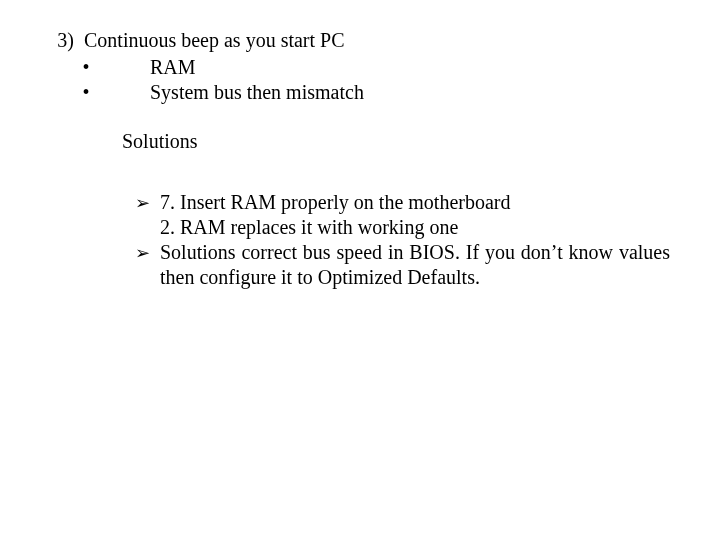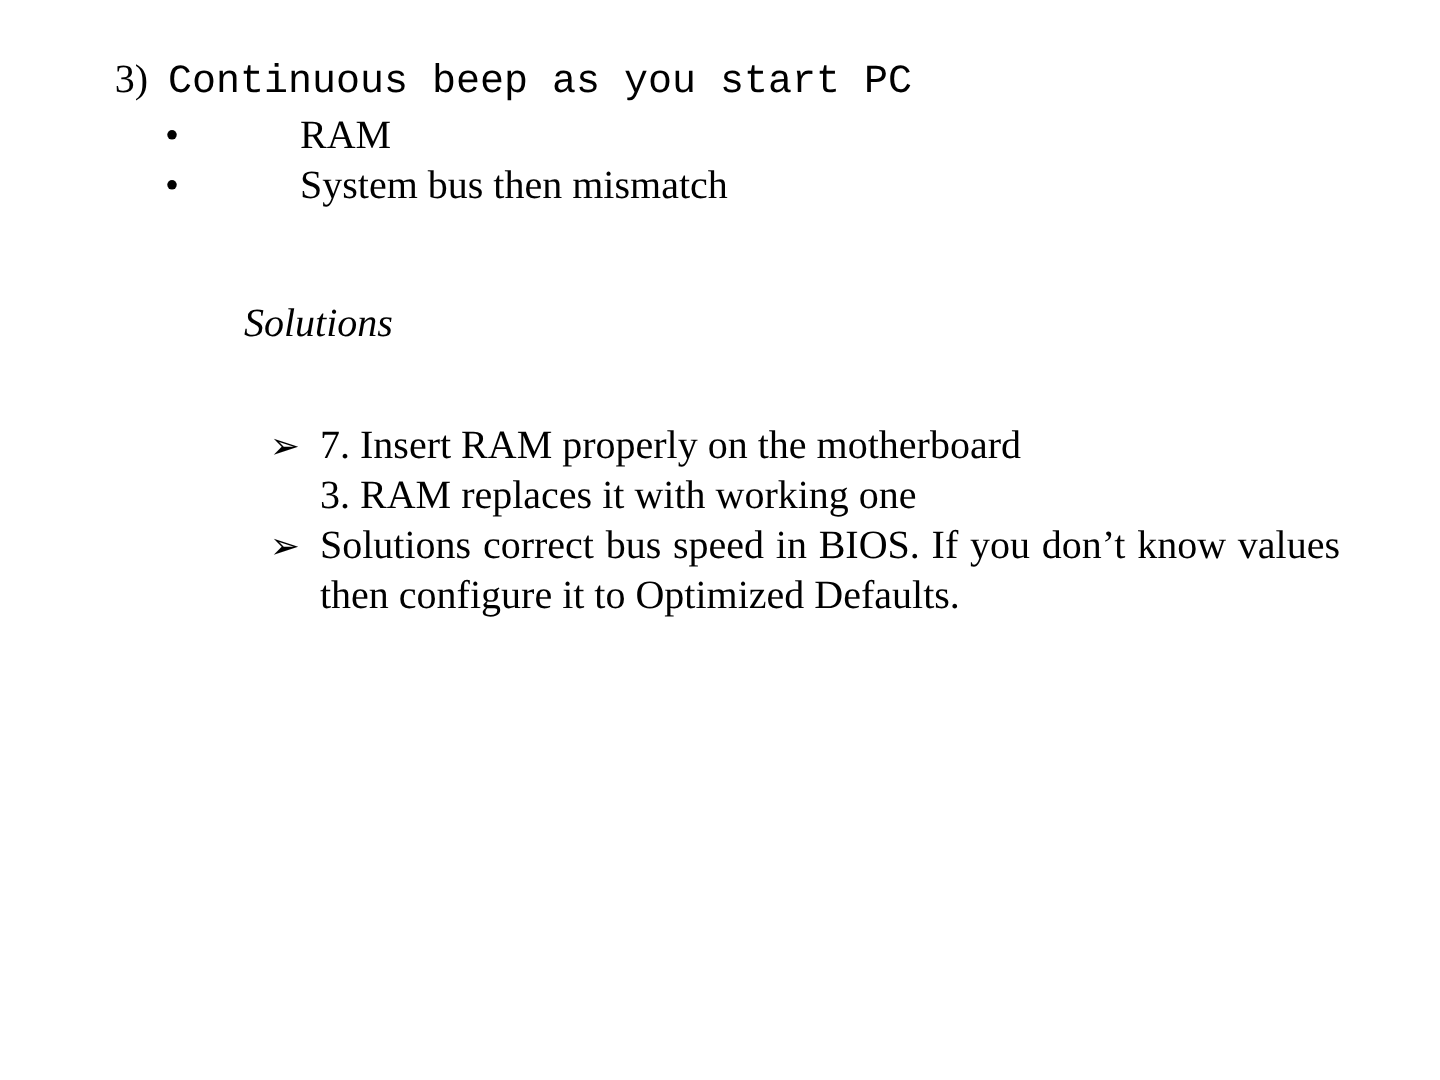--- a/index.html
+++ b/index.html
@@ -24,41 +24,39 @@
   }
   .num-col {
     width: 62px;
     text-align: right;
     padding-right: 10px;
     box-sizing: border-box;
     flex: none;
   }
   .top-text {
     flex: 1;
-    font-family: Liberation Mono, monospace;
   }
   .causes {
     margin-top: 2px;
   }
   .cause-row {
     display: flex;
     align-items: baseline;
   }
   .cause-bullet {
     width: 128px;
     text-align: center;
     flex: none;
   }
   .cause-text {
     flex: 1;
   }
   .solutions-label {
-    margin-top: 44px;
+    margin-top: 24px;
     padding-left: 100px;
-    font-style: italic;
   }
   .solutions {
     margin-top: 36px;
   }
   .sol-row {
     display: flex;
     align-items: baseline;
   }
   .sol-marker {
     width: 138px;
@@ -101,21 +99,21 @@
   </div>
 
   <div class="solutions-label">Solutions</div>
 
   <div class="solutions">
 
     <div class="sol-row">
       <div class="sol-marker"><span class="arrow">➢</span></div>
       <div class="sol-body">
         <div>7. Insert RAM properly on the motherboard</div>
-        <div>3. RAM replaces it with working one</div>
+        <div>2. RAM replaces it with working one</div>
       </div>
     </div>
 
     <div class="sol-row">
       <div class="sol-marker"><span class="arrow">➢</span></div>
       <div class="sol-body justify">
         <span> Solutions correct bus speed in BIOS. If you don’t know values then configure it to Optimized Defaults.</span>
       </div>
     </div>
 

